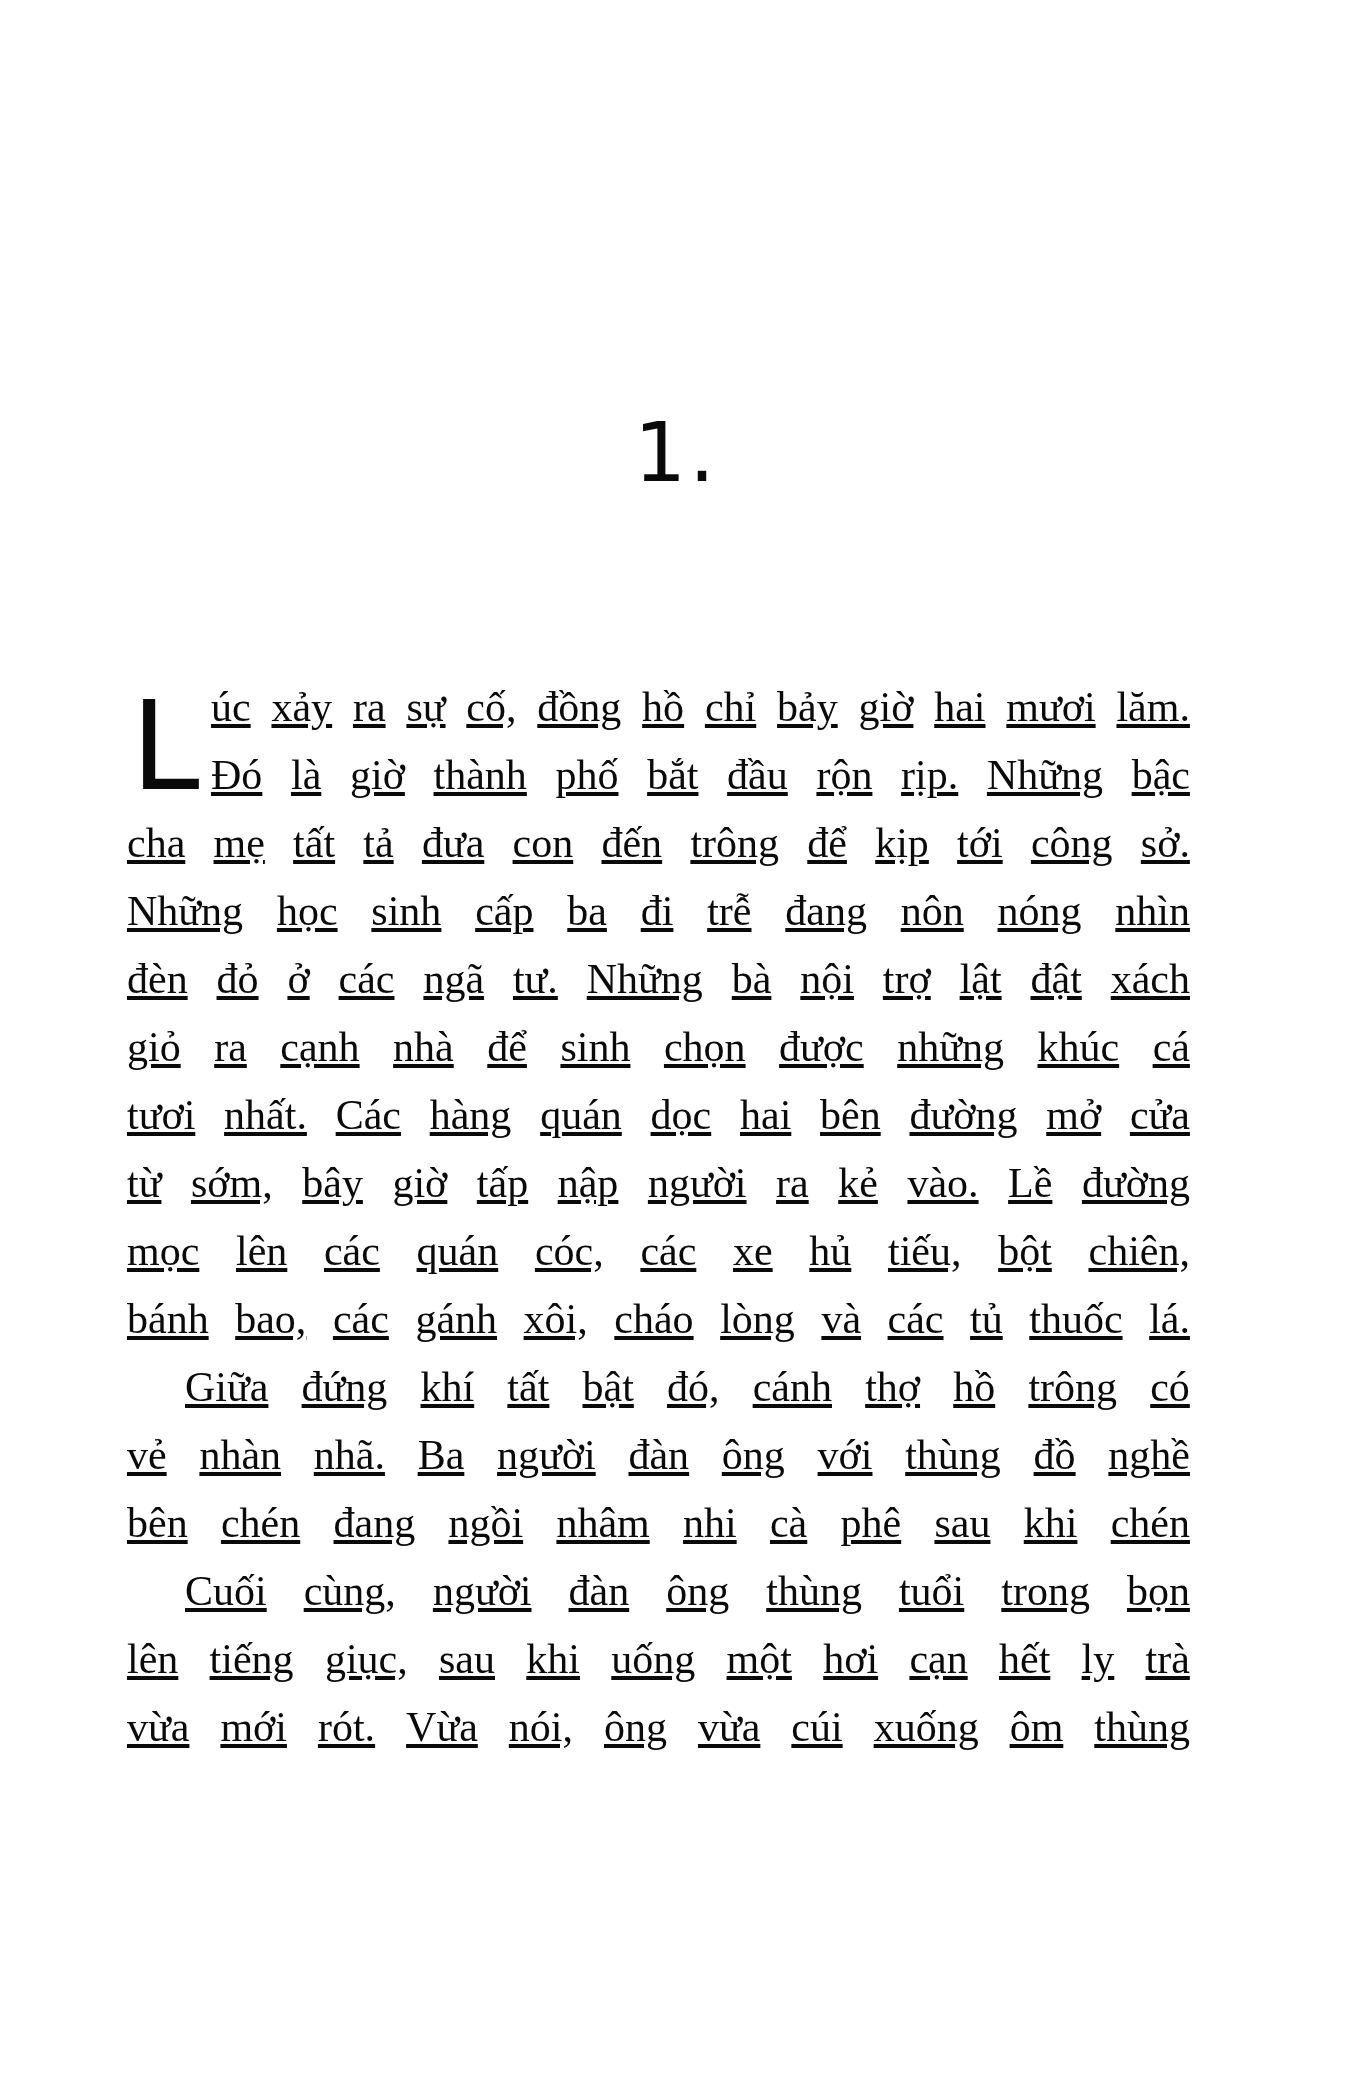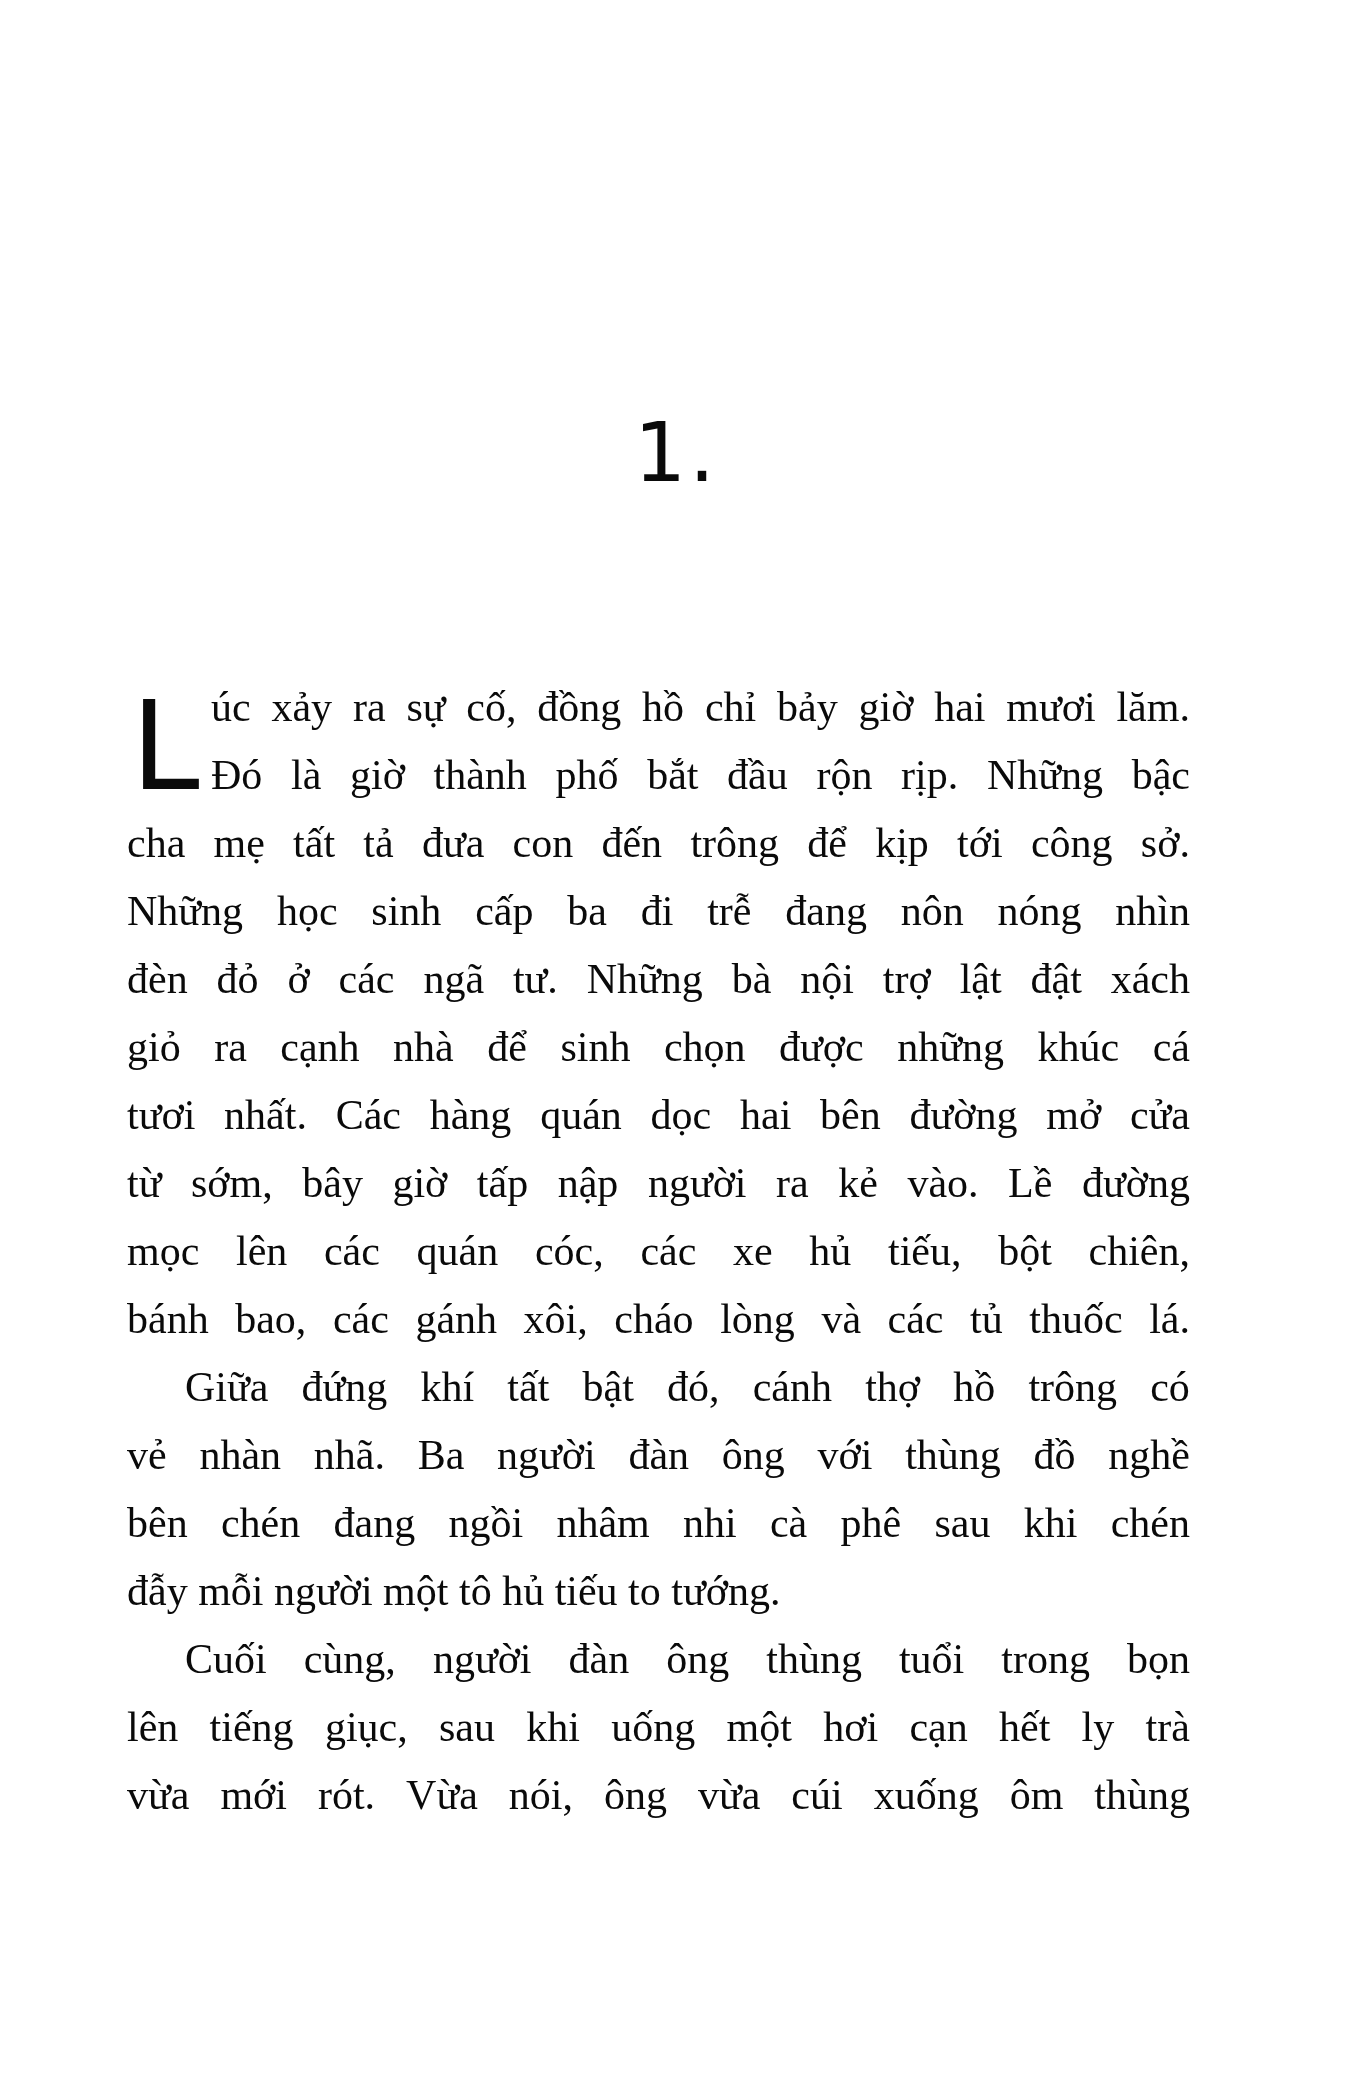--- a/index.html
+++ b/index.html
@@ -48,20 +48,21 @@
   .line {
     height: 68px;
     line-height: 68px;
     font-size: 42px;
     white-space: pre;
   }
 
   .line.justify {
     display: flex;
     justify-content: space-between;
+    text-decoration: underline;
   }
 
   .line.indent { padding-left: 58px; }
 
   .line.dc { margin-left: 84px; }
 
   .line span { display: inline-block; }
 </style>
 </head>
 <body>
@@ -78,18 +79,17 @@
       <div class="line justify"><span>Những</span><span>học</span><span>sinh</span><span>cấp</span><span>ba</span><span>đi</span><span>trễ</span><span>đang</span><span>nôn</span><span>nóng</span><span>nhìn</span></div>
       <div class="line justify"><span>đèn</span><span>đỏ</span><span>ở</span><span>các</span><span>ngã</span><span>tư.</span><span>Những</span><span>bà</span><span>nội</span><span>trợ</span><span>lật</span><span>đật</span><span>xách</span></div>
       <div class="line justify"><span>giỏ</span><span>ra</span><span>cạnh</span><span>nhà</span><span>để</span><span>sinh</span><span>chọn</span><span>được</span><span>những</span><span>khúc</span><span>cá</span></div>
       <div class="line justify"><span>tươi</span><span>nhất.</span><span>Các</span><span>hàng</span><span>quán</span><span>dọc</span><span>hai</span><span>bên</span><span>đường</span><span>mở</span><span>cửa</span></div>
       <div class="line justify"><span>từ</span><span>sớm,</span><span>bây</span><span>giờ</span><span>tấp</span><span>nập</span><span>người</span><span>ra</span><span>kẻ</span><span>vào.</span><span>Lề</span><span>đường</span></div>
       <div class="line justify"><span>mọc</span><span>lên</span><span>các</span><span>quán</span><span>cóc,</span><span>các</span><span>xe</span><span>hủ</span><span>tiếu,</span><span>bột</span><span>chiên,</span></div>
       <div class="line justify"><span>bánh</span><span>bao,</span><span>các</span><span>gánh</span><span>xôi,</span><span>cháo</span><span>lòng</span><span>và</span><span>các</span><span>tủ</span><span>thuốc</span><span>lá.</span></div>
       <div class="line justify indent"><span>Giữa</span><span>đứng</span><span>khí</span><span>tất</span><span>bật</span><span>đó,</span><span>cánh</span><span>thợ</span><span>hồ</span><span>trông</span><span>có</span></div>
       <div class="line justify"><span>vẻ</span><span>nhàn</span><span>nhã.</span><span>Ba</span><span>người</span><span>đàn</span><span>ông</span><span>với</span><span>thùng</span><span>đồ</span><span>nghề</span></div>
       <div class="line justify"><span>bên</span><span>chén</span><span>đang</span><span>ngồi</span><span>nhâm</span><span>nhi</span><span>cà</span><span>phê</span><span>sau</span><span>khi</span><span>chén</span></div>
-      <div class="line">đẫy mỗi người một tô hủ tiếu to tướng.</div>
       <div class="line justify indent"><span>Cuối</span><span>cùng,</span><span>người</span><span>đàn</span><span>ông</span><span>thùng</span><span>tuổi</span><span>trong</span><span>bọn</span></div>
       <div class="line justify"><span>lên</span><span>tiếng</span><span>giục,</span><span>sau</span><span>khi</span><span>uống</span><span>một</span><span>hơi</span><span>cạn</span><span>hết</span><span>ly</span><span>trà</span></div>
       <div class="line justify"><span>vừa</span><span>mới</span><span>rót.</span><span>Vừa</span><span>nói,</span><span>ông</span><span>vừa</span><span>cúi</span><span>xuống</span><span>ôm</span><span>thùng</span></div>
     </div>
 </div>
 
 </body></html>

